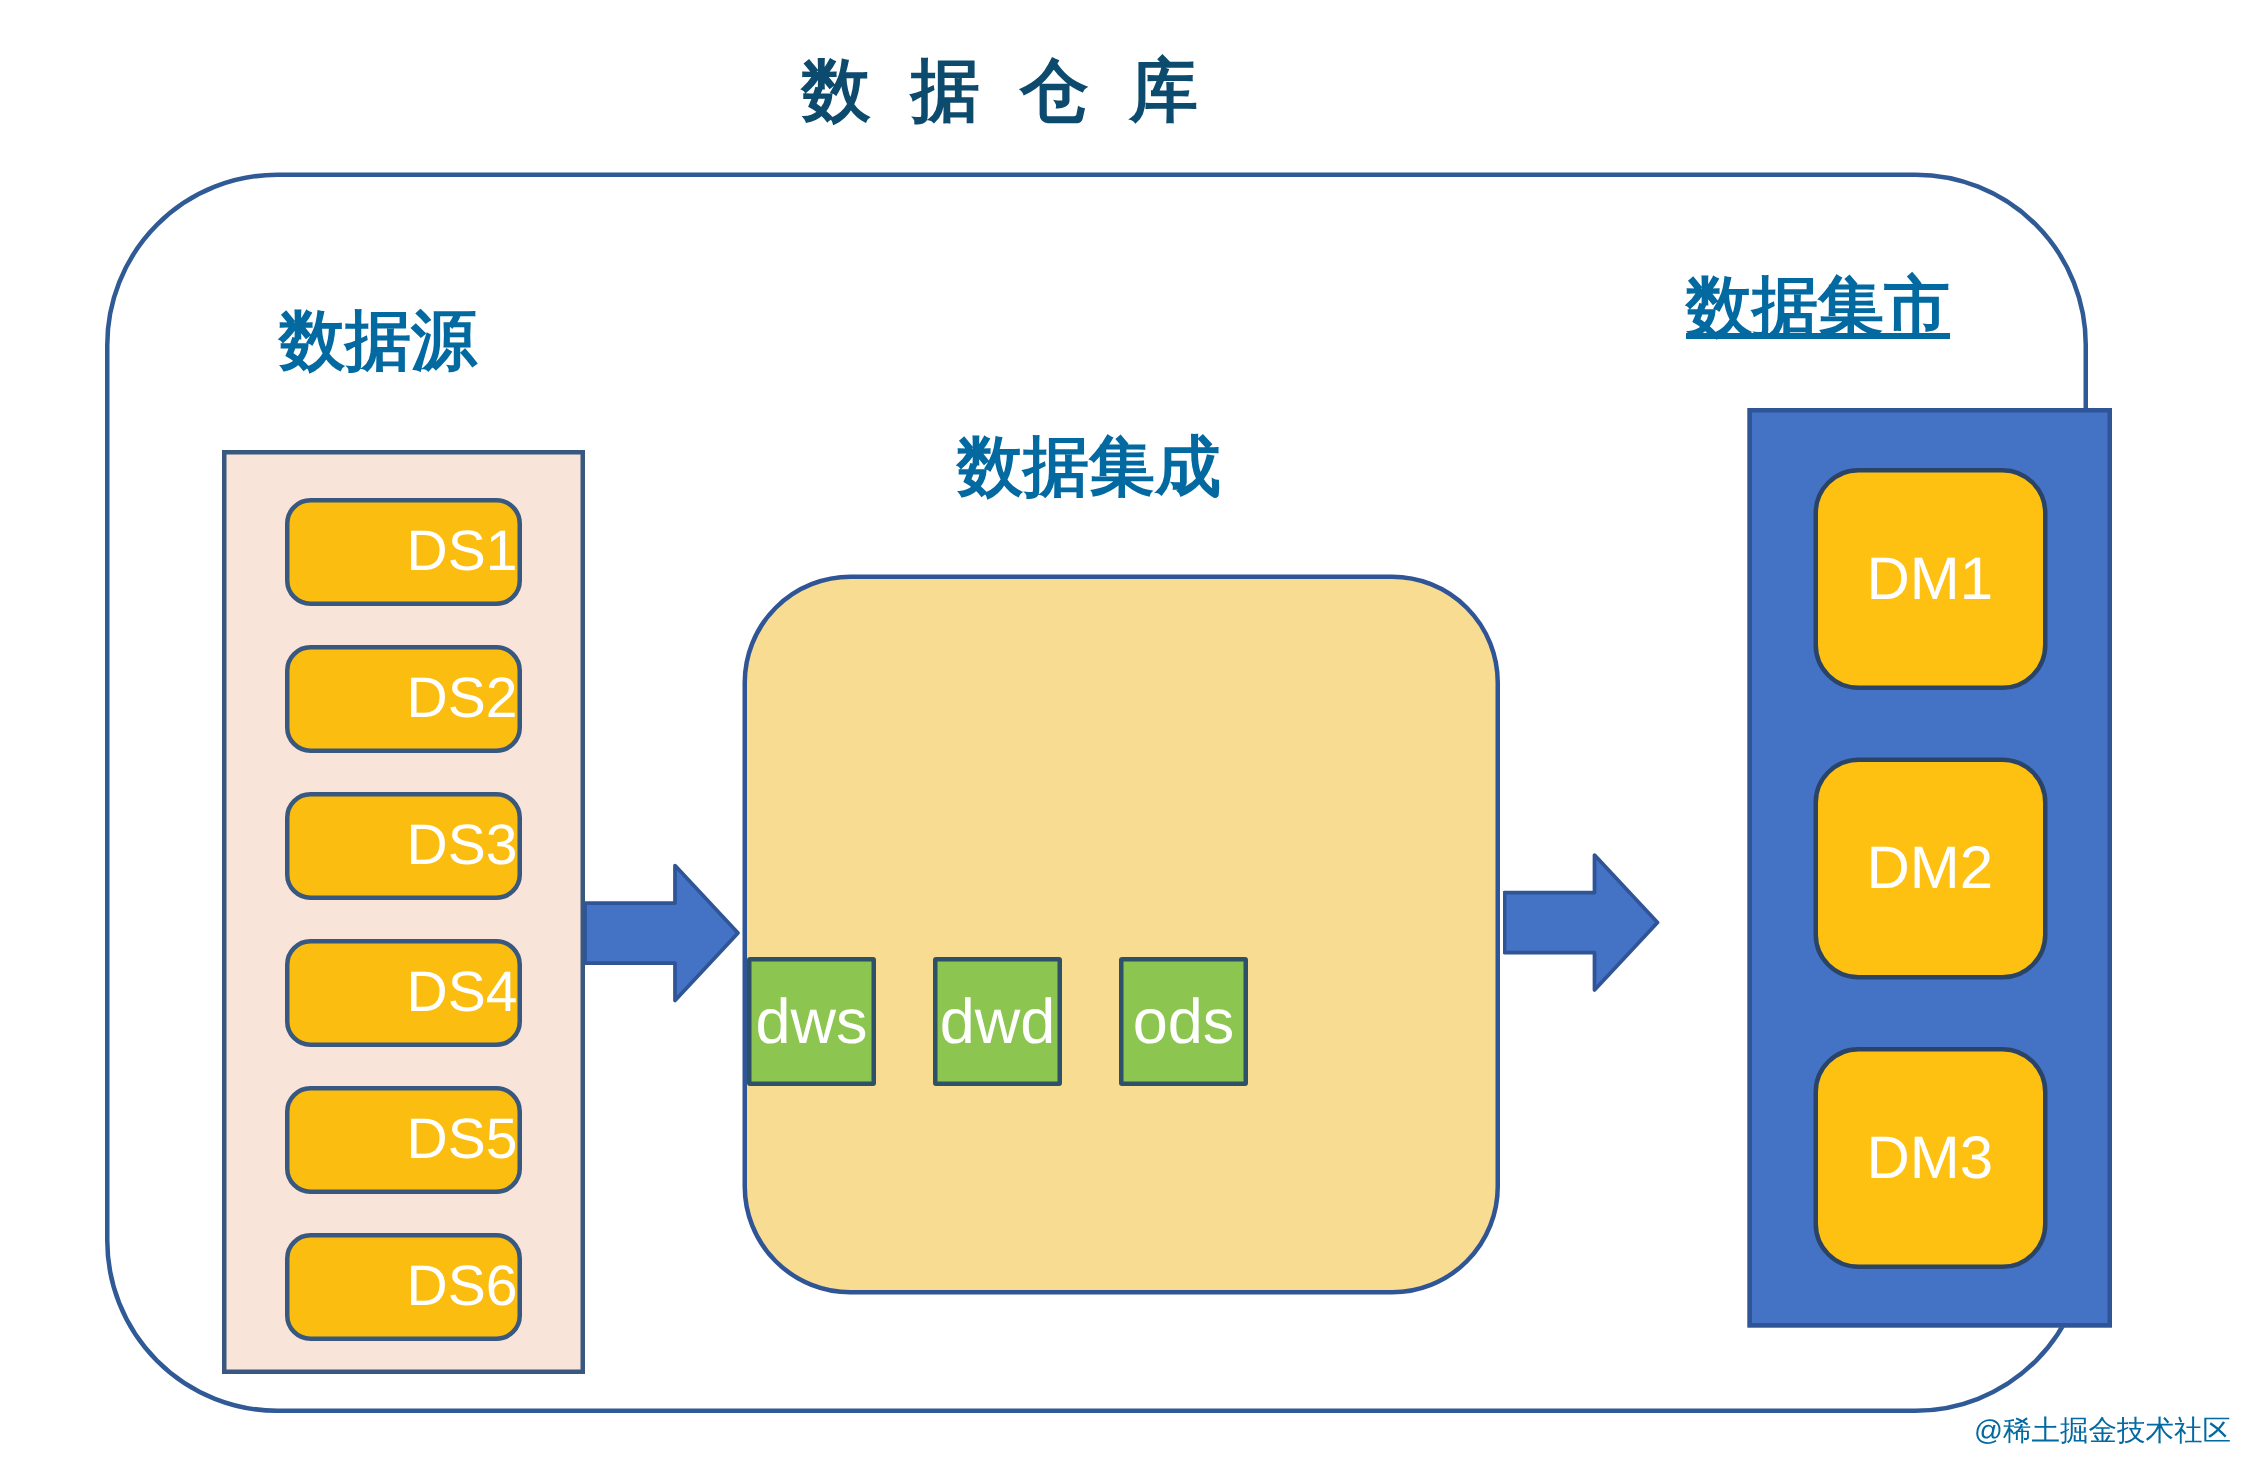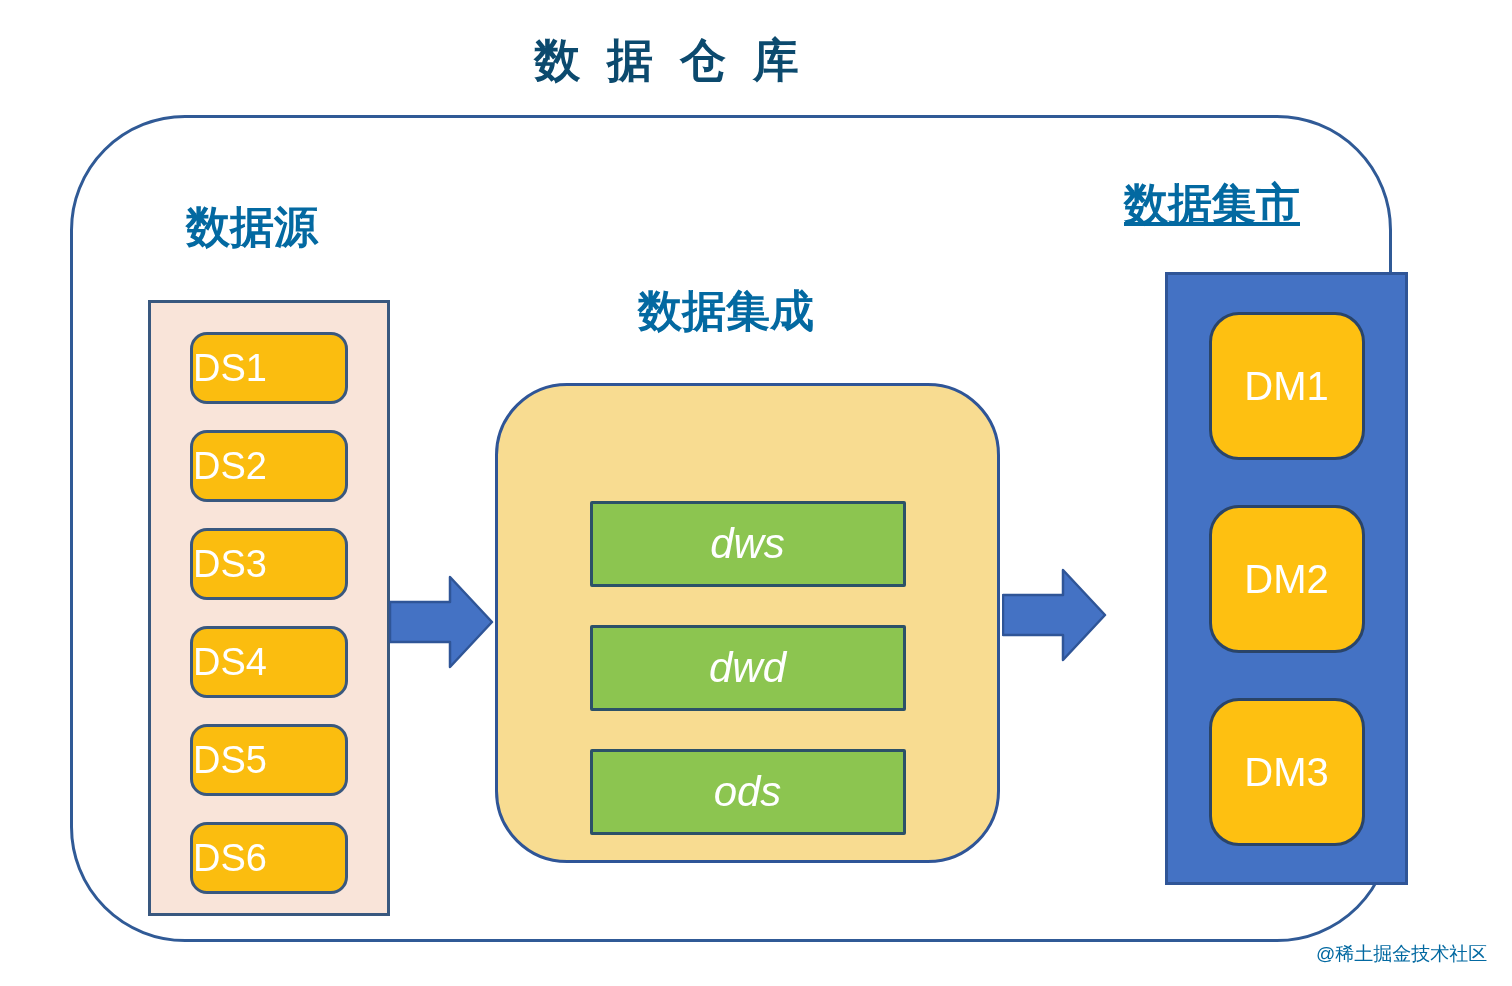--- a/index.html
+++ b/index.html
@@ -30,29 +30,29 @@
 
   .sources-panel {
     left: 148px; top: 300px; width: 242px; height: 616px;
     background: #f9e4d9; border: 3px solid #39587f;
     display: flex; flex-direction: column; align-items: center;
     padding-top: 29px; gap: 26px;
   }
   .ds-box {
     width: 158px; height: 72px; flex: 0 0 72px;
     background: #fbbd0f; border: 3px solid #39587f; border-radius: 17px;
-    display: flex; align-items: center; justify-content: flex-start;
+    display: flex; align-items: center; justify-content: flex-end;
     color: #ffffff; font-size: 38px;
   }
 
   .integration-panel {
     left: 495px; top: 383px; width: 505px; height: 480px;
     background: #f8dc91; border: 3px solid #2f5597; border-radius: 72px;
-    display: flex; flex-direction: column; align-items: center;
-    padding-top: 115px; gap: 38px; font-style: italic;
+    display: flex; flex-direction: row; align-items: center;
+    padding-top: 115px; gap: 38px;
   }
   .layer-box {
     width: 316px; height: 86px; flex: 0 0 86px;
     background: #8cc550; border: 3px solid #2c5168; border-radius: 2px;
     display: flex; align-items: center; justify-content: center;
     color: #ffffff; font-size: 42px;
   }
 
   .marts-panel {
     left: 1165px; top: 272px; width: 243px; height: 613px;

